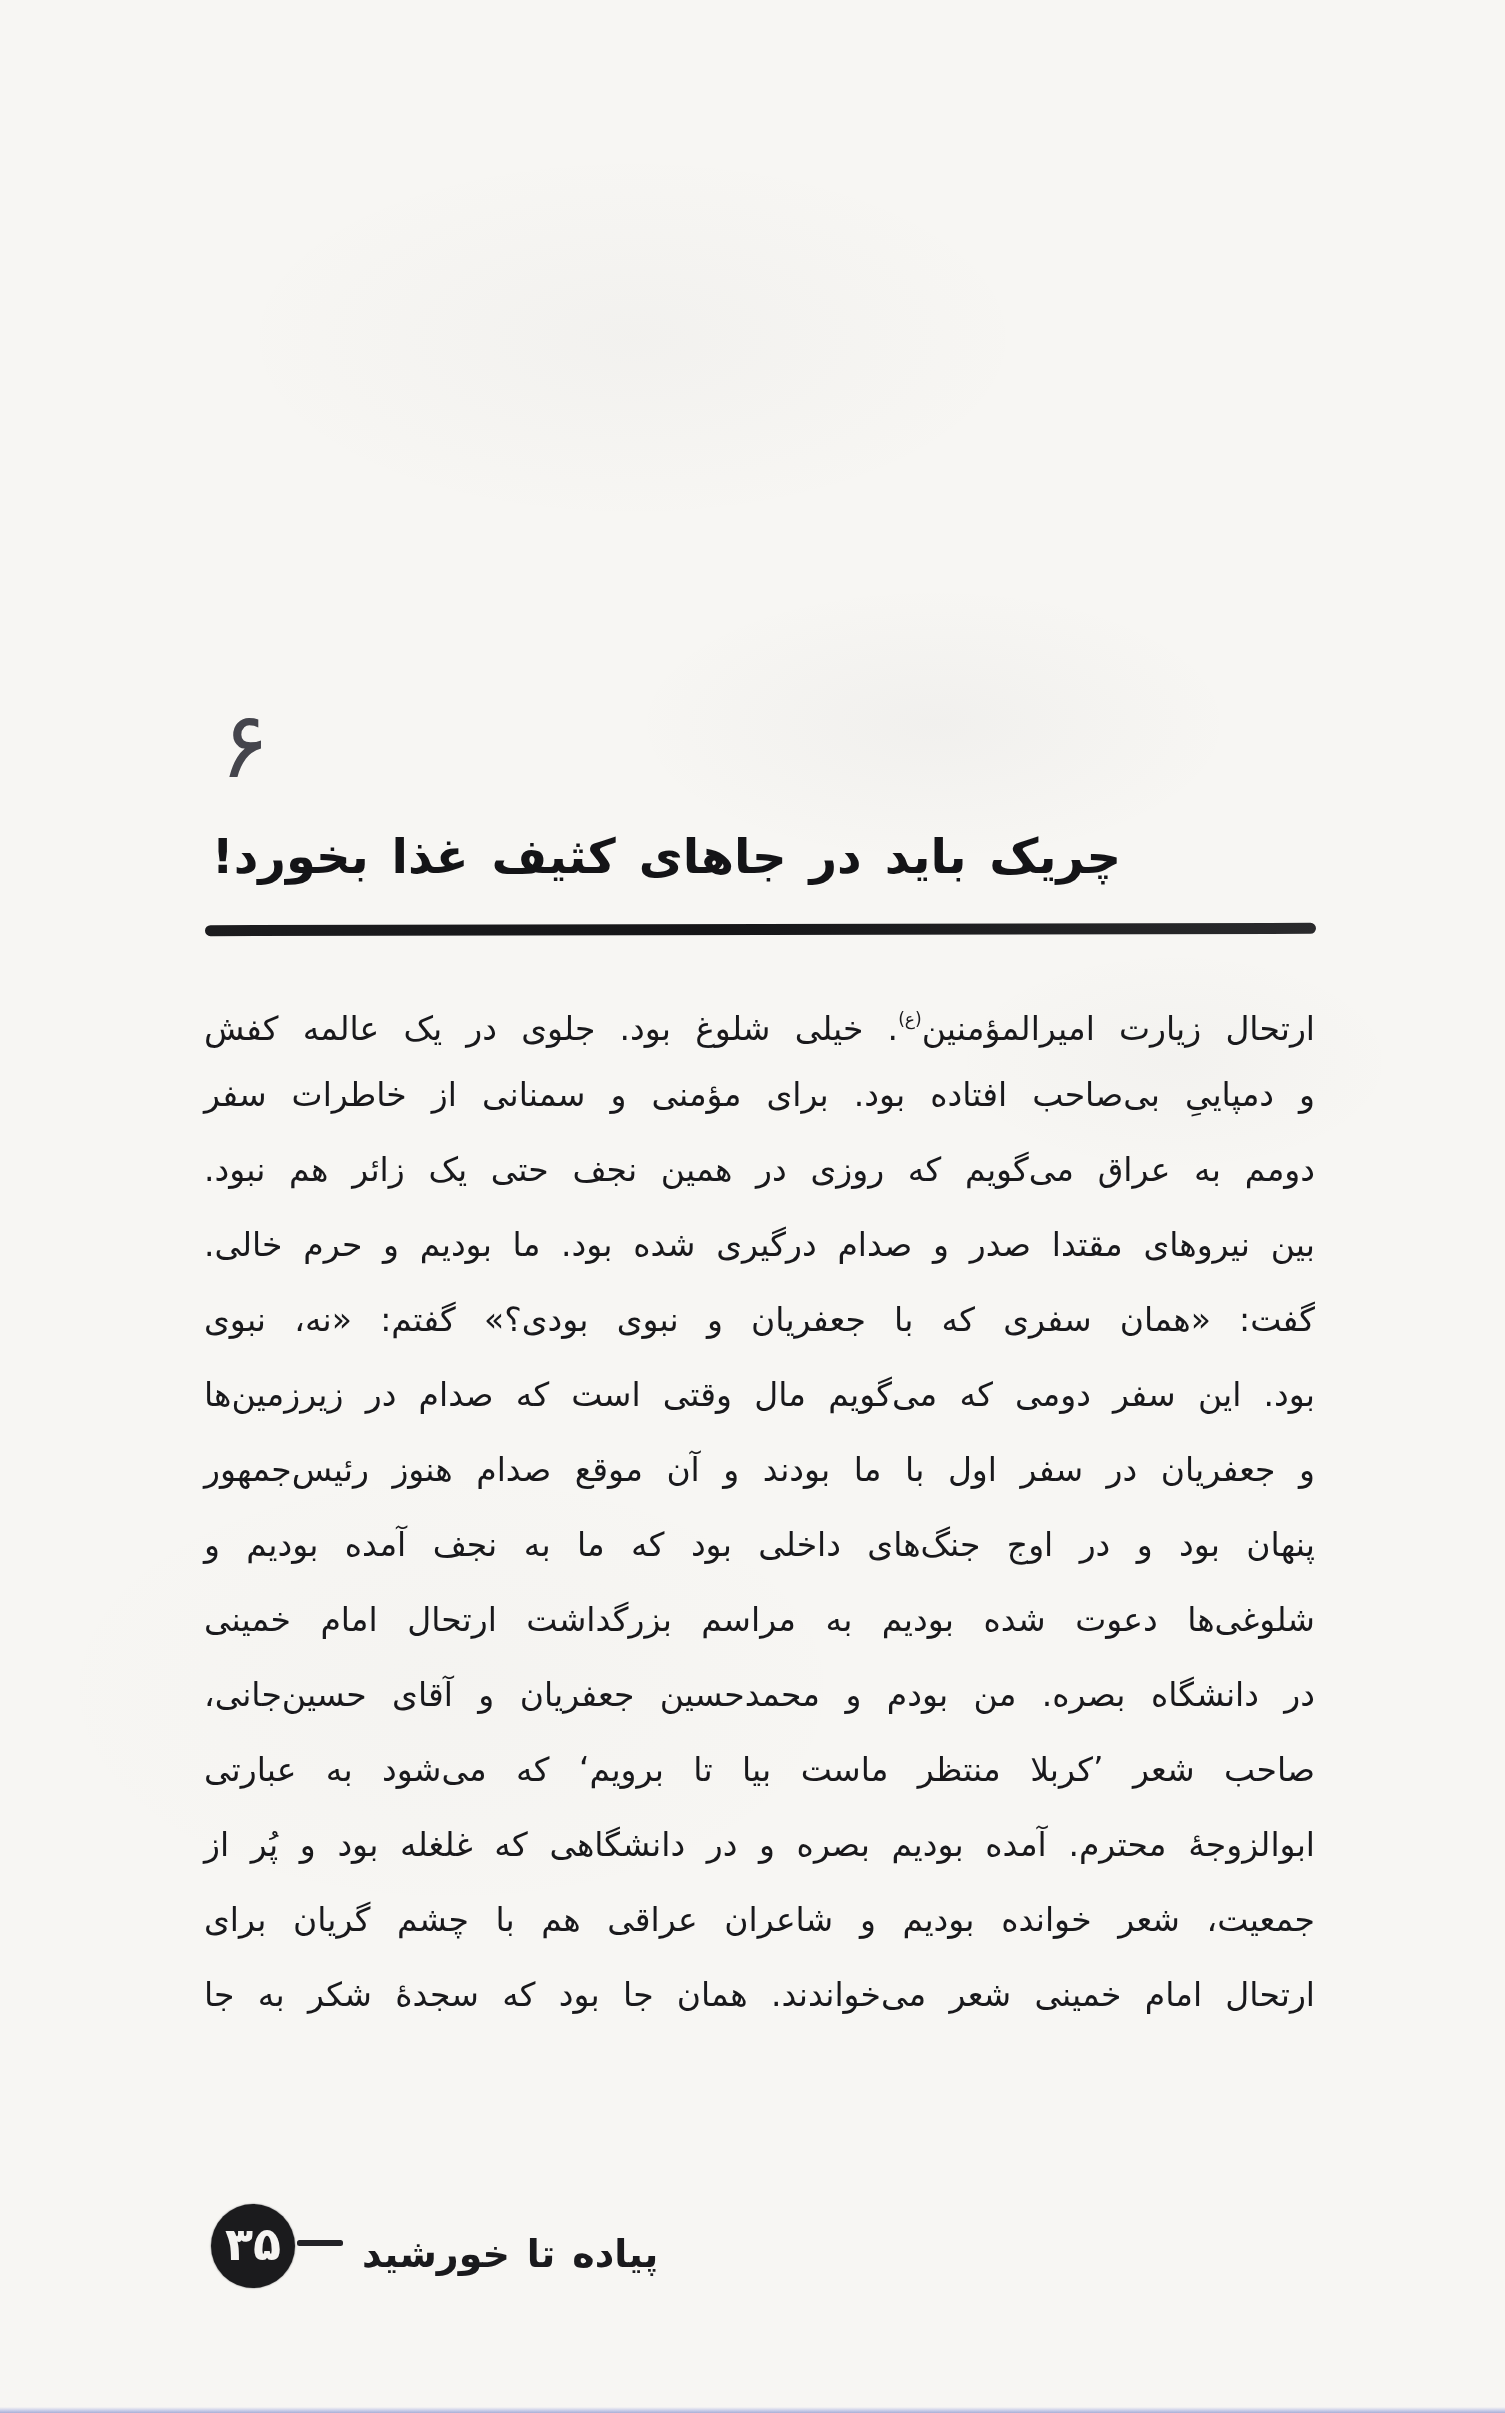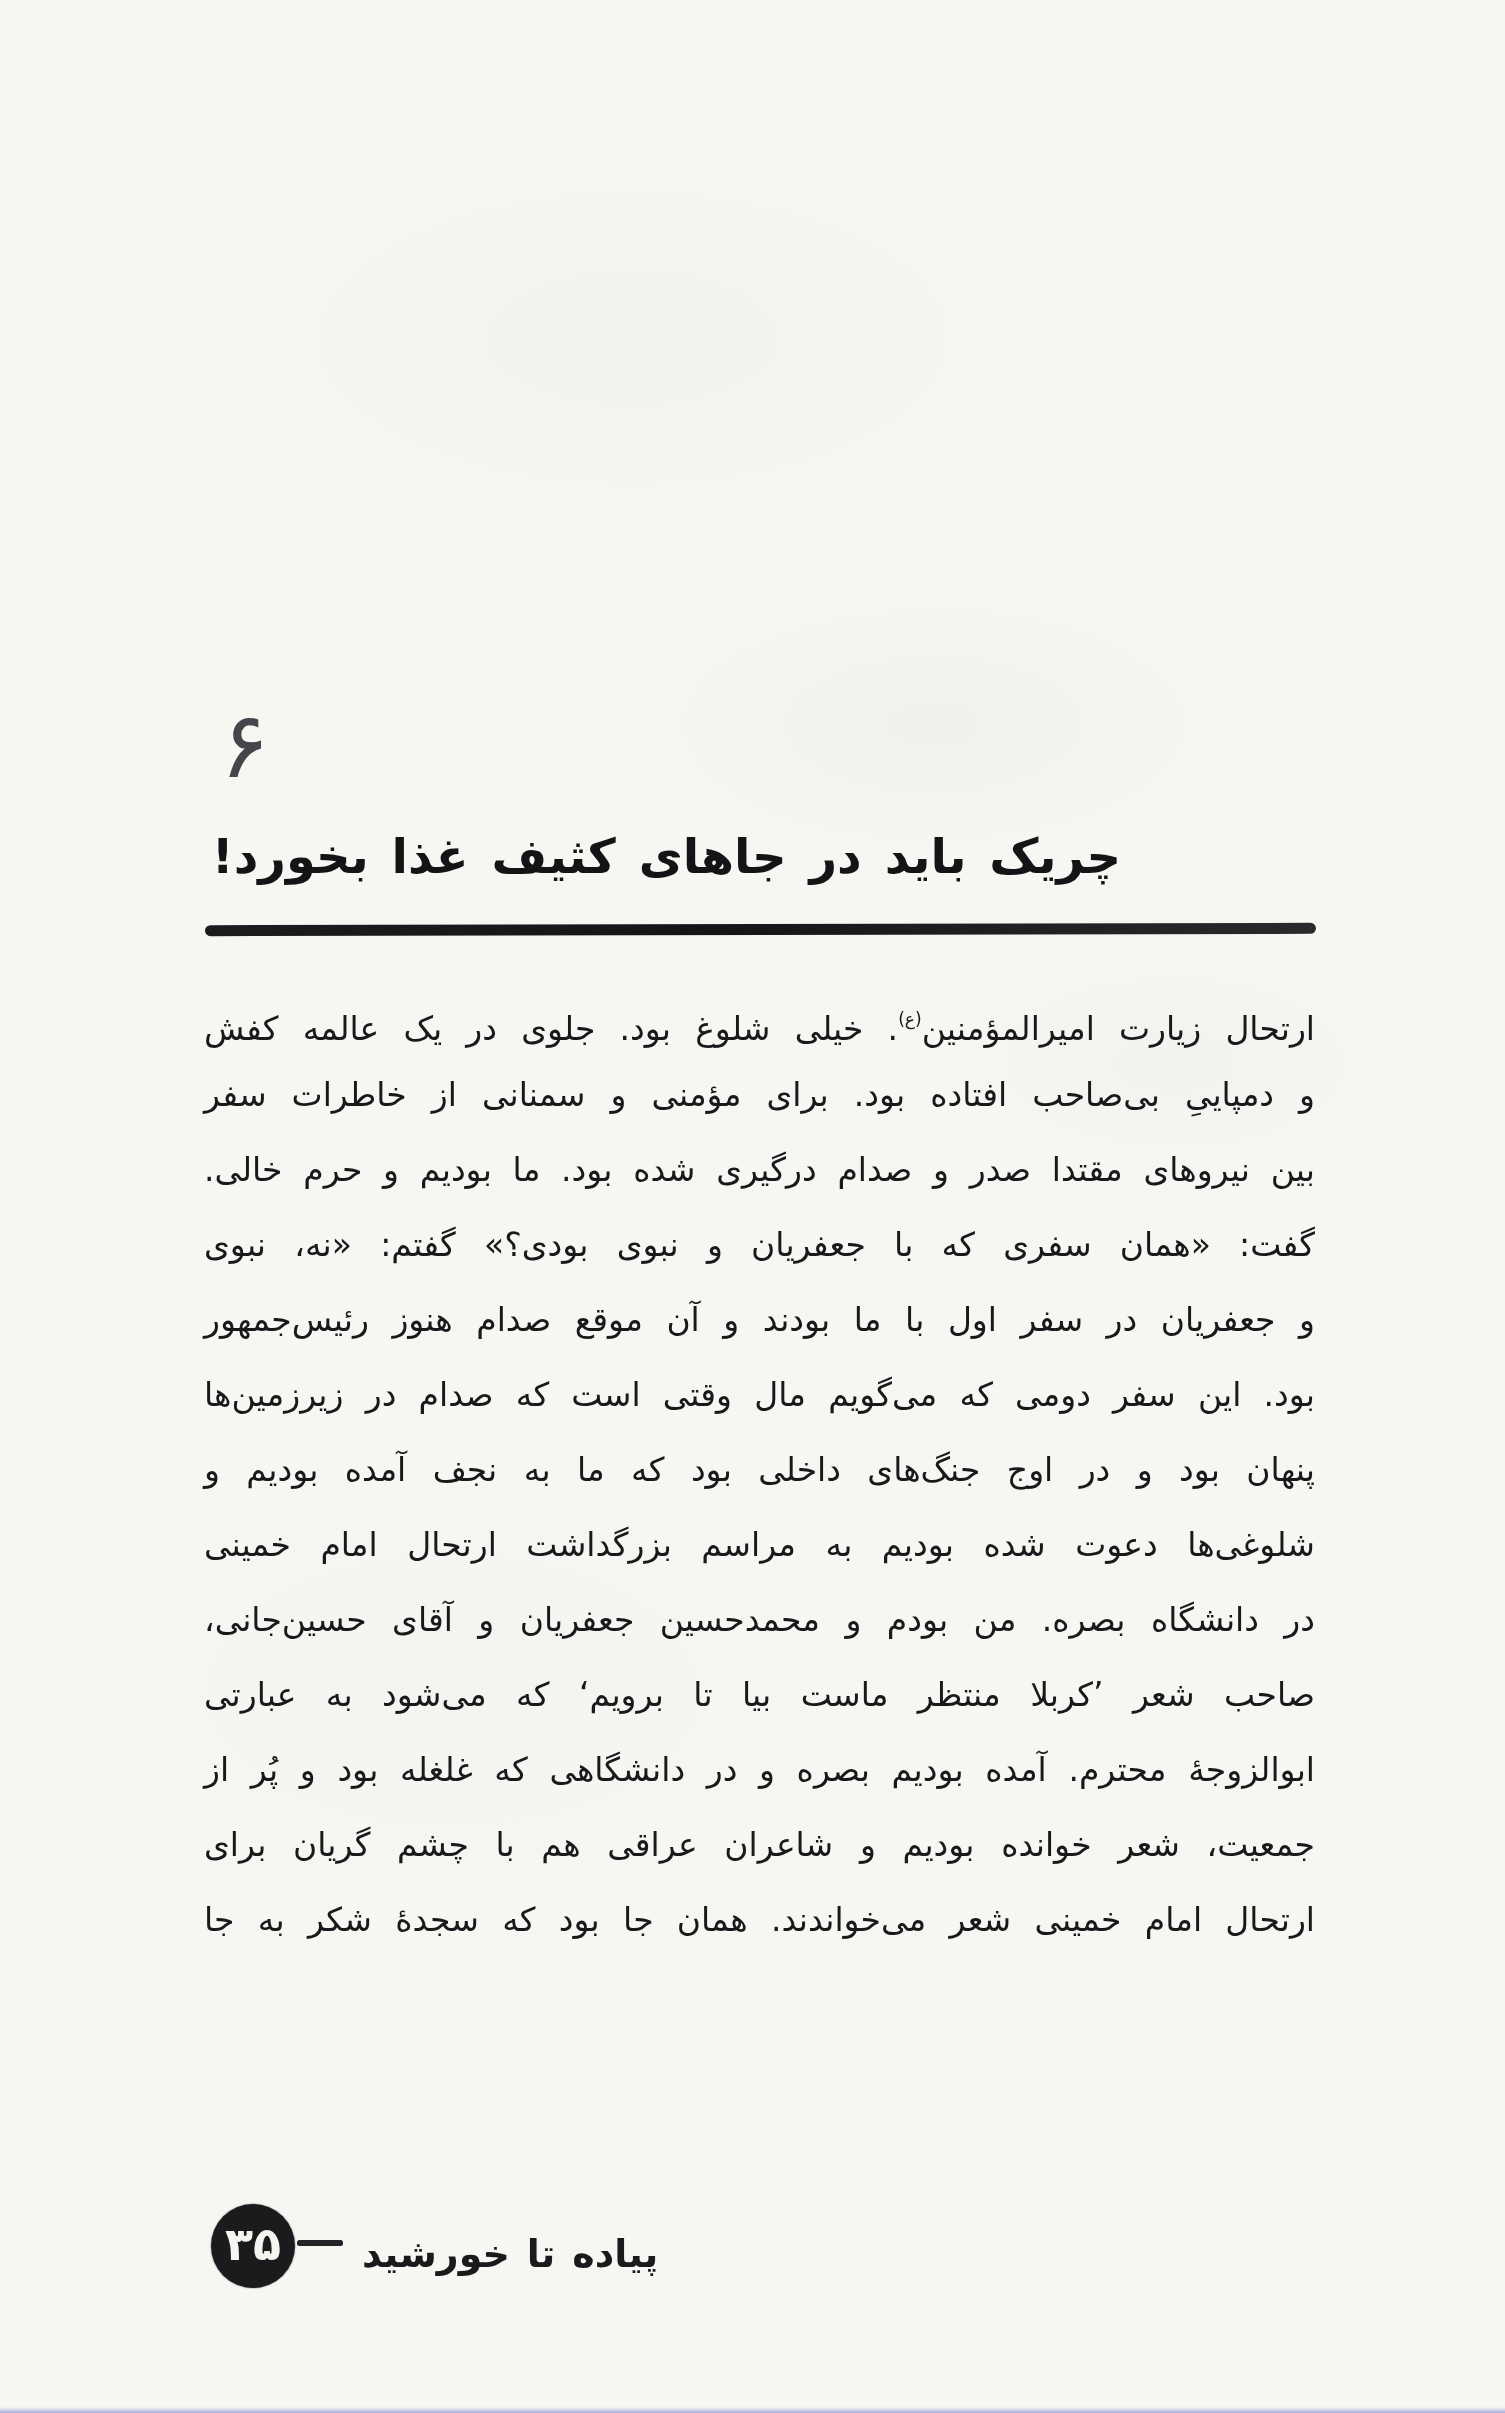--- a/index.html
+++ b/index.html
@@ -147,24 +147,25 @@
 
   <div class="chapter-number">۶</div>
 
   <div class="chapter-title">چریک باید در جاهای کثیف غذا بخورد!</div>
 
   <div class="title-rule"></div>
 
   <div class="body-text">
     <div class="bline"><span>ارتحال زیارت امیرالمؤمنین</span><span class="sup">(ع)</span><span>. خیلی شلوغ بود. جلوی در یک عالمه کفش</span></div>
     <div class="bline">و دمپاییِ بی‌صاحب افتاده بود. برای مؤمنی و سمنانی از خاطرات سفر</div>
+    <div class="bline">دومم به عراق می‌گویم که روزی در همین نجف حتی یک زائر هم نبود.</div>
     <div class="bline">بین نیروهای مقتدا صدر و صدام درگیری شده بود. ما بودیم و حرم خالی.</div>
     <div class="bline">گفت: «همان سفری که با جعفریان و نبوی بودی؟» گفتم: «نه، نبوی</div>
+    <div class="bline">بود. این سفر دومی که می‌گویم مال وقتی است که صدام در زیرزمین‌ها</div>
     <div class="bline">و جعفریان در سفر اول با ما بودند و آن موقع صدام هنوز رئیس‌جمهور</div>
-    <div class="bline">بود. این سفر دومی که می‌گویم مال وقتی است که صدام در زیرزمین‌ها</div>
     <div class="bline">پنهان بود و در اوج جنگ‌های داخلی بود که ما به نجف آمده بودیم و</div>
     <div class="bline">شلوغی‌ها دعوت شده بودیم به مراسم بزرگداشت ارتحال امام خمینی</div>
     <div class="bline">در دانشگاه بصره. من بودم و محمدحسین جعفریان و آقای حسین‌جانی،</div>
     <div class="bline">صاحب شعر ’کربلا منتظر ماست بیا تا برویم‘ که می‌شود به عبارتی</div>
     <div class="bline">ابوالزوجهٔ محترم. آمده بودیم بصره و در دانشگاهی که غلغله بود و پُر از</div>
     <div class="bline">جمعیت، شعر خوانده بودیم و شاعران عراقی هم با چشم گریان برای</div>
     <div class="bline">ارتحال امام خمینی شعر می‌خواندند. همان جا بود که سجدهٔ شکر به جا</div>
   </div>
 
   <div class="footer">

